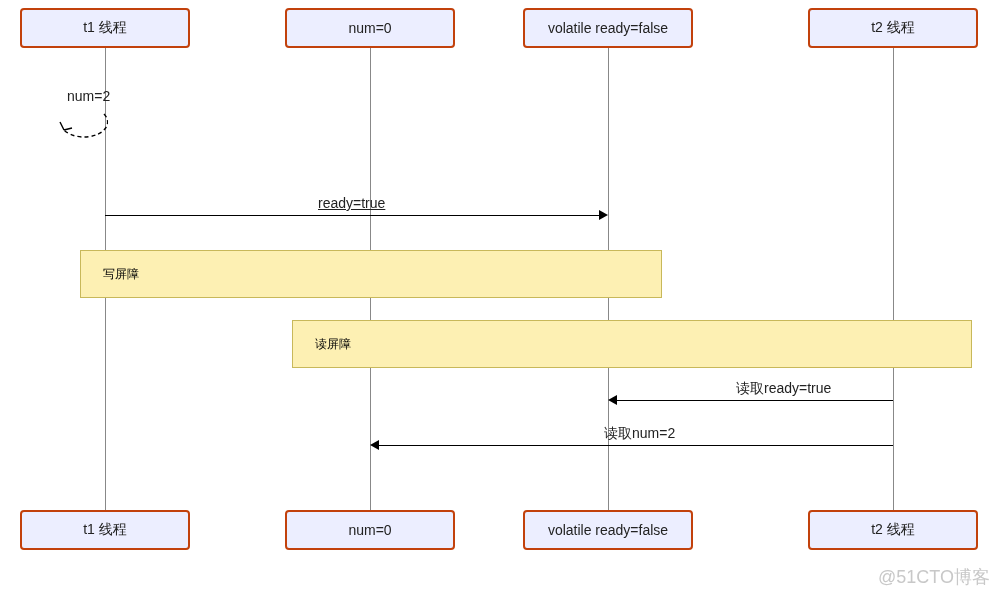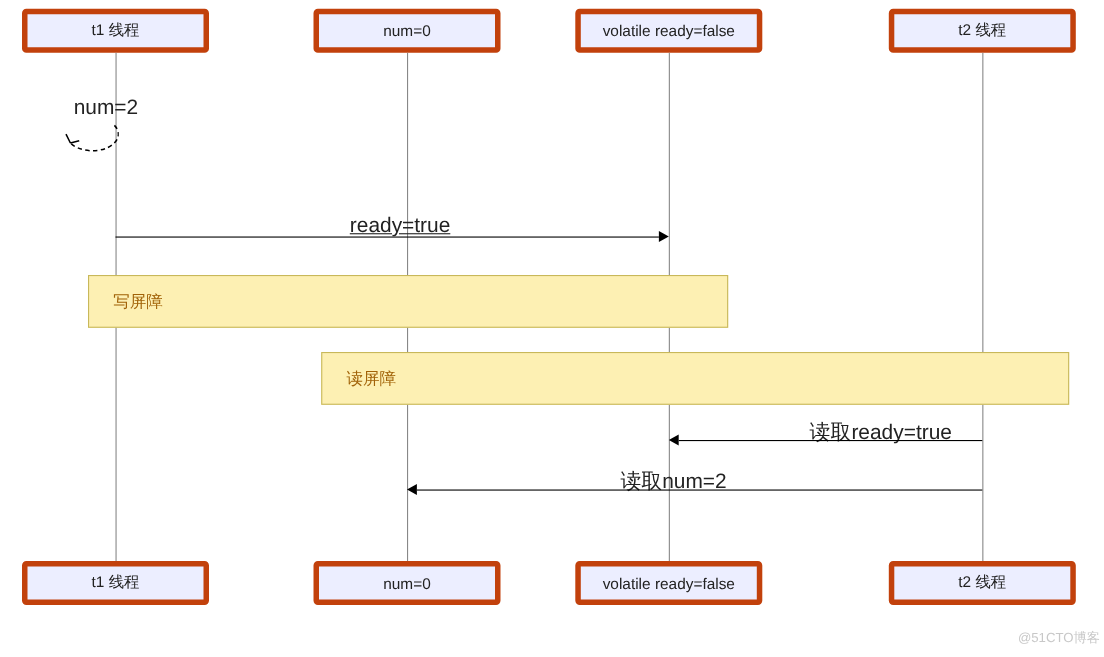--- a/index.html
+++ b/index.html
@@ -8,21 +8,21 @@
     font-family: "Helvetica Neue", Arial, "Microsoft YaHei", sans-serif;
     background: #fff;
     width: 1004px;
     height: 597px;
     position: relative;
     overflow: hidden;
   }
   .participant-box {
     position: absolute;
     background: #eceeff;
-    border: 5px solid #c2410c;
+    border: 2px solid #c2410c;
     border-radius: 4px;
     width: 170px;
     height: 40px;
     display: flex;
     align-items: center;
     justify-content: center;
     font-size: 14px;
     color: #222;
   }
   .lifeline {
@@ -33,21 +33,21 @@
     height: 462px;
   }
   .self-loop {
     position: absolute;
     width: 42px;
     height: 28px;
   }
   .self-loop svg { display:block; }
   .msg-label {
     position: absolute;
-    font-size: 19px;
+    font-size: 14px;
     color: #222;
     white-space: nowrap;
   }
   .arrow-line {
     position: absolute;
     height: 0;
     border-top: 1px solid #000;
   }
   .arrow-head-right {
     position: absolute;
@@ -64,28 +64,28 @@
     border-right: 9px solid #000;
   }
   .note-box {
     position: absolute;
     background: #fdf0b3;
     border: 1px solid #c8b85a;
     height: 48px;
     display: flex;
     align-items: center;
     padding-left: 22px;
-    font-size: 15px;
-    color: #a16207;
+    font-size: 12px;
+    color: #000000;
   }
   .watermark {
     position: absolute;
-    right: 4px;
+    right: 14px;
     bottom: 8px;
-    font-size: 12px;
+    font-size: 18px;
     color: #c8c8c8;
   }
 </style>
 </head>
 <body>
 
 <div class="participant-box" style="left:20px; top:8px;">
   <span>t1 线程</span>
 </div>
 <div class="participant-box" style="left:285px; top:8px;">
@@ -120,21 +120,21 @@
 </div>
 
 <div class="note-box" style="left:292px; top:320px; width:680px;">
   <span>读屏障</span>
 </div>
 
 <span class="msg-label" style="left:736px; top:380px;">读取ready=true</span>
 <div class="arrow-line" style="left:617px; top:400px; width:276px;"></div>
 <div class="arrow-head-left" style="left:608px; top:395px;"></div>
 
-<span class="msg-label" style="left:564px; top:425px;">读取num=2</span>
+<span class="msg-label" style="left:604px; top:425px;">读取num=2</span>
 <div class="arrow-line" style="left:379px; top:445px; width:514px;"></div>
 <div class="arrow-head-left" style="left:370px; top:440px;"></div>
 
 <div class="participant-box" style="left:20px; top:510px;">
   <span>t1 线程</span>
 </div>
 <div class="participant-box" style="left:285px; top:510px;">
   <span>num=0</span>
 </div>
 <div class="participant-box" style="left:523px; top:510px;">

